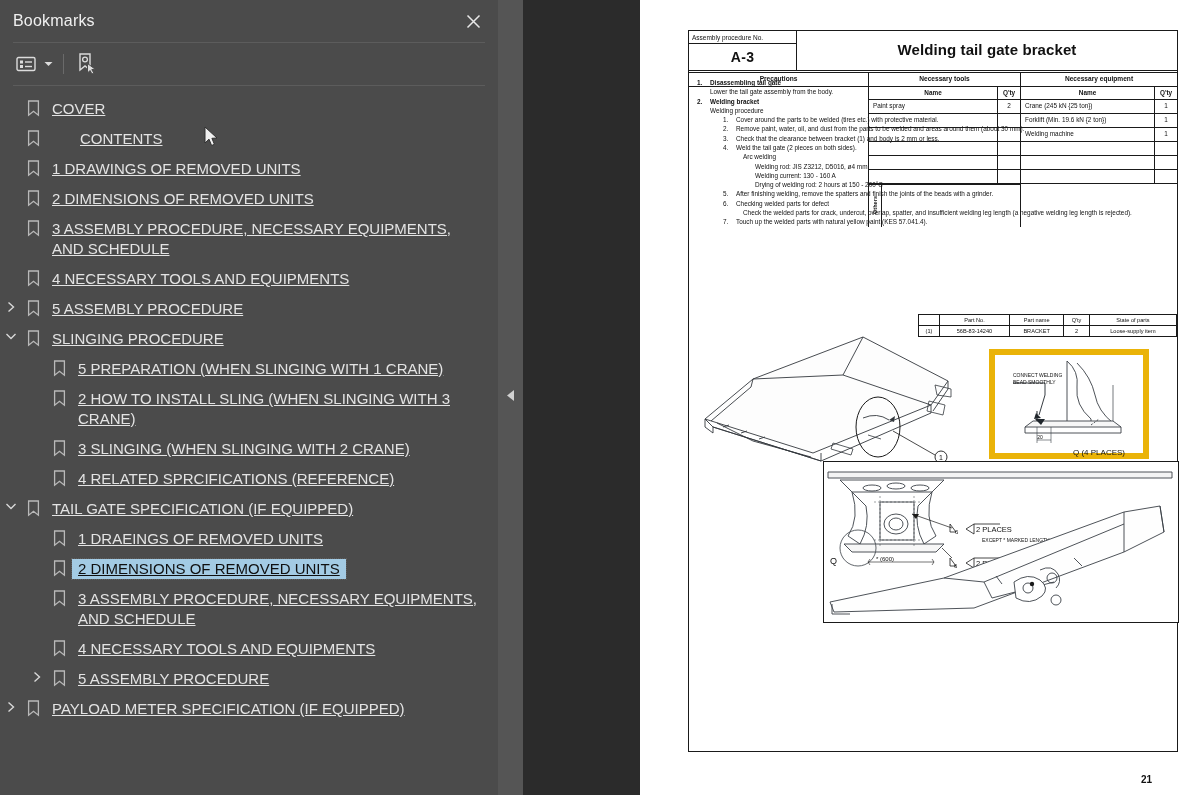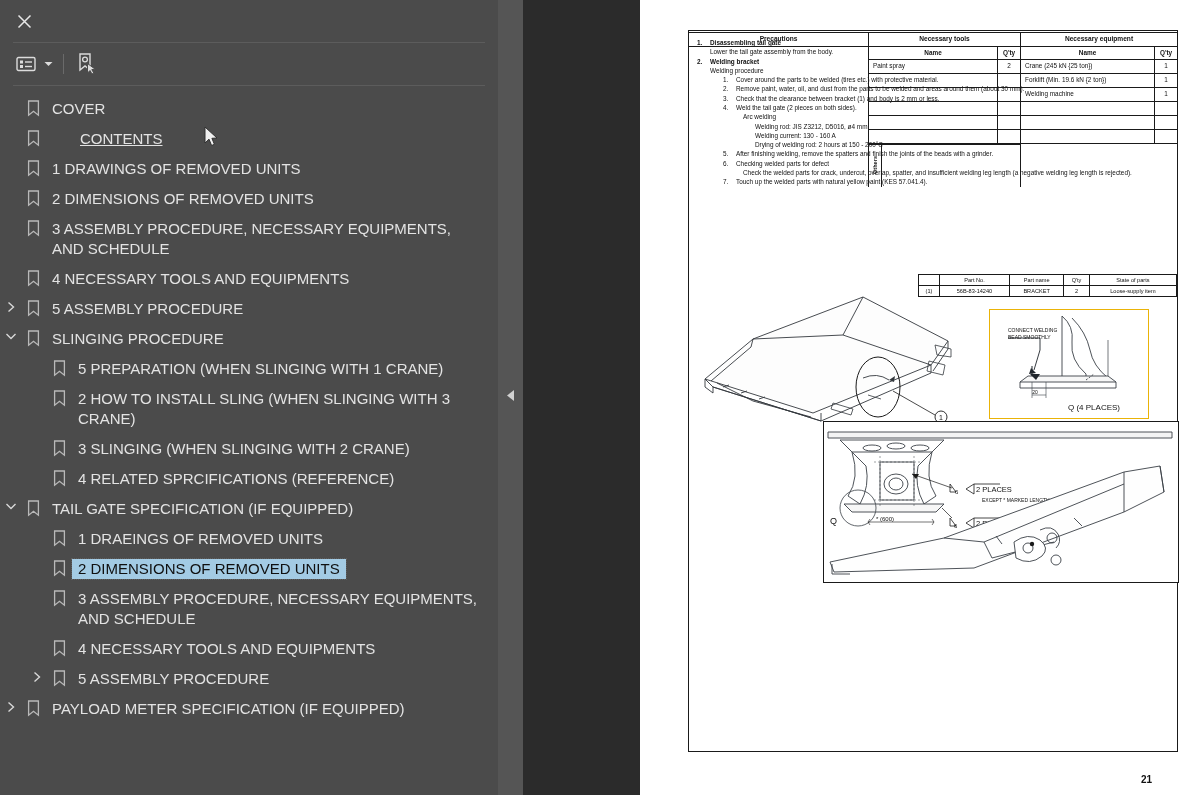--- a/index.html
+++ b/index.html
@@ -55,20 +55,21 @@
     padding-top:2px;cursor:pointer;
   }
   .bm-ico{
     width:22px;flex:0 0 22px;display:flex;align-items:flex-start;justify-content:center;
     padding-top:1px;
   }
   .node-label{
     font-size:15px;line-height:20px;color:#e3e3e3;
     padding-left:8px;padding-right:8px;
     max-width:418px;
+    text-decoration:underline;
   }
   .node.lvl0 .indent{width:0px;flex:0 0 0px;}
   .node.lvl1 .indent{width:26px;flex:0 0 26px;}
 
   .node.underline .node-label{text-decoration:underline;margin-left:28px;}
   .node.selected .node-label{
     background:#a3cbe4;color:#101010;
     outline:1px dotted #5f5f5f;
     padding-left:6px;padding-right:6px;margin-left:2px;
     display:inline-block;
@@ -142,21 +143,21 @@
   }
   .parts-tbl td,.parts-tbl th{
     border:.8px solid #1a1a1a;text-align:center;padding:1px 2px;font-weight:normal;
   }
   .parts-tbl th{font-weight:normal;}
 
   
   .fig-main{position:absolute;left:4px;top:252px;width:270px;height:140px;}
   .fig-detail{
     position:absolute;left:300px;top:278px;width:160px;height:110px;
-    border:1px solid #eab308;background:#fff;box-sizing:border-box;
+    border:6px solid #eab308;background:#fff;box-sizing:border-box;
   }
   .fig-lower{
     position:absolute;left:134px;top:390px;width:356px;height:162px;
     border:1px solid #1a1a1a;background:#fff;box-sizing:border-box;
   }
   .figtxt{position:absolute;font-size:5px;color:#111;line-height:1.15;}
 
   
   .bottom{
     position:absolute;left:0;right:0;bottom:0;height:155px;
@@ -200,20 +201,21 @@
   .cursor{position:absolute;left:204px;top:126px;pointer-events:none;}
 </style>
 </head>
 <body>
 
 <div class="app">
 
   <div class="panel">
 
     <div class="panel-header">
+      <div class="panel-title">Bookmarks</div>
       <div class="close-btn">
         <svg width="15" height="15" viewBox="0 0 15 15">
           <path d="M1.5 1.5 L13.5 13.5 M13.5 1.5 L1.5 13.5" stroke="#e8e8e8" stroke-width="1.5" fill="none"></path>
         </svg>
       </div>
     </div>
     <div class="panel-sep"></div>
 
     <div class="toolbar">
       <div class="tb-btn">
@@ -463,20 +465,27 @@
         </svg>
     </div>
   </div>
 
   <div class="viewer">
     <div class="page">
       <div class="page-inner">
 
         <div class="doc">
 
+          <div class="doc-head">
+            <div class="doc-head-left">
+              <div class="dh-caption">Assembly procedure No.</div>
+              <div class="dh-no">A-3</div>
+            </div>
+            <div class="doc-title">Welding tail gate bracket</div>
+          </div>
 
           <div class="doc-body">
             <div id="steps">
                 <div class="step">
                   <div class="num">1.</div>
                   <div class="txt b">Disassembling tail gate</div>
                 </div>
                 <div class="step ind1">
                   <div class="num thin" style="width: 0px; flex-basis: 0px;"></div>
                   <div class="txt">Lower the tail gate assembly from the body.</div>

